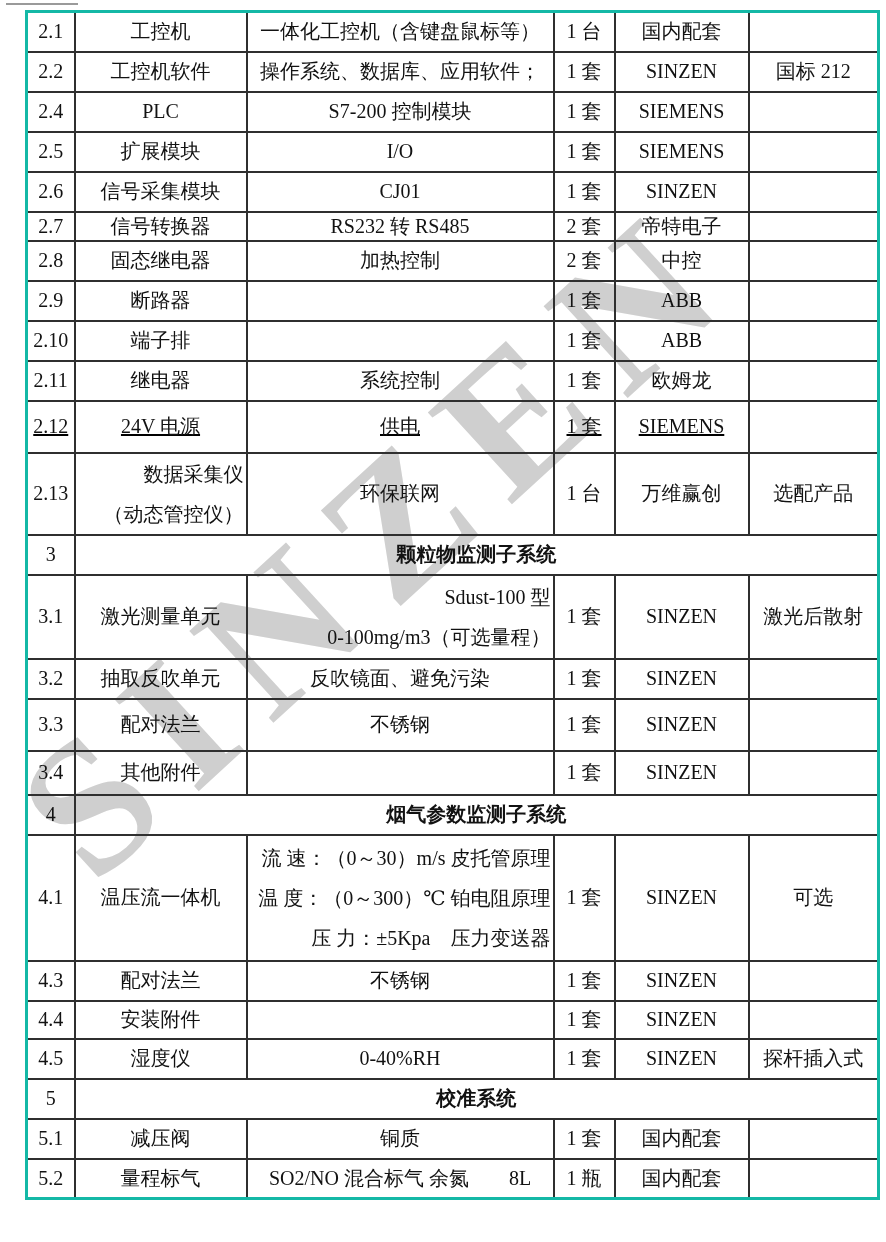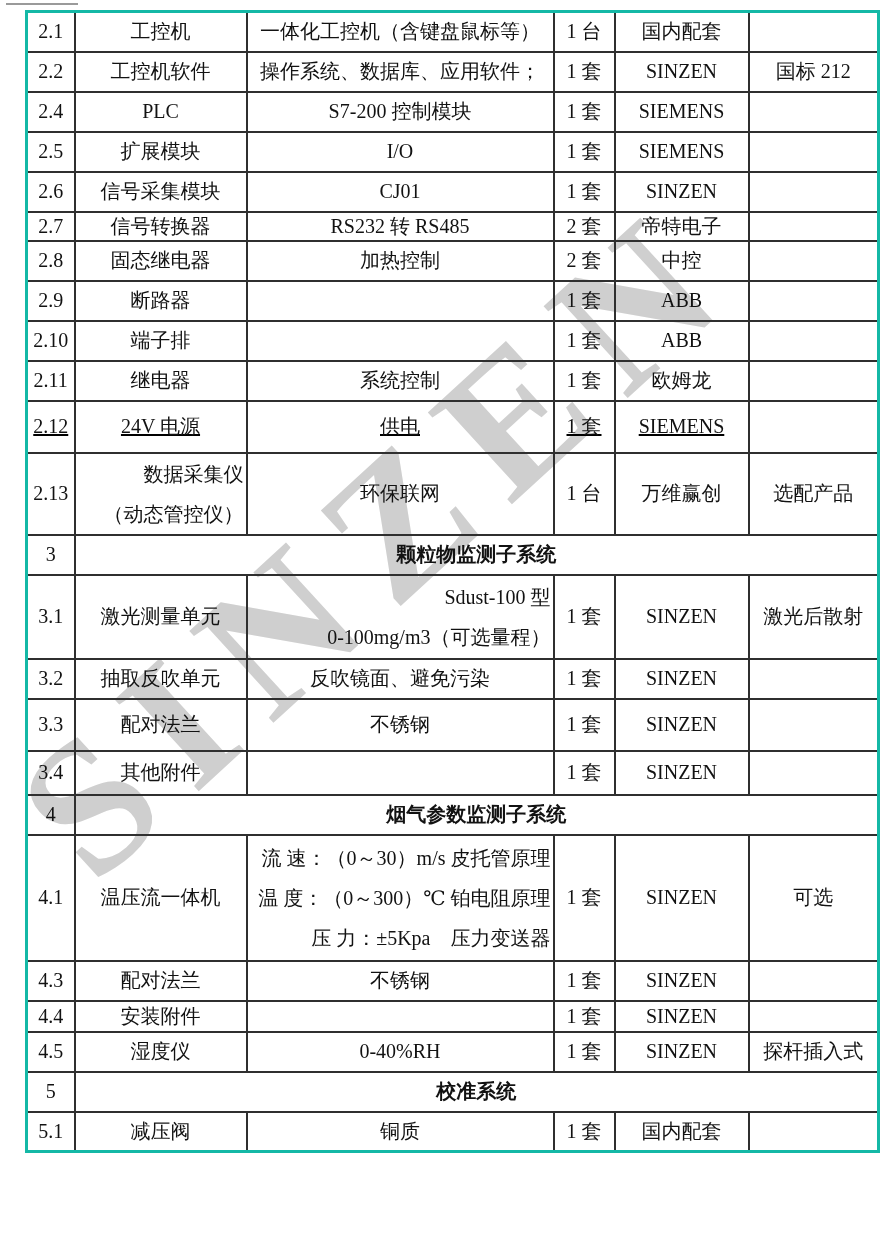--- a/index.html
+++ b/index.html
@@ -252,21 +252,21 @@
           <td>可选</td>
         </tr>
         <tr style="height: 40px;">
           <td>4.3</td>
           <td>配对法兰</td>
           <td>不锈钢</td>
           <td>1 套</td>
           <td>SINZEN</td>
           <td></td>
         </tr>
-        <tr style="height: 31px;">
+        <tr style="height: 38px;">
           <td>4.4</td>
           <td>安装附件</td>
           <td></td>
           <td>1 套</td>
           <td>SINZEN</td>
           <td></td>
         </tr>
         <tr style="height: 40px;">
           <td>4.5</td>
           <td>湿度仪</td>
@@ -277,18 +277,26 @@
         </tr>
         <tr style="height: 40px;">
           <td>5</td>
           <td colspan="5" class="section-title">校准系统</td>
         </tr>
         <tr style="height: 40px;">
           <td>5.1</td>
           <td>减压阀</td>
           <td>铜质</td>
           <td>1 套</td>
+          <td>国内配套</td>
+          <td></td>
+        </tr>
+        <tr style="height: 40px;">
+          <td>5.2</td>
+          <td>量程标气</td>
+          <td>SO2/NO 混合标气 余氮　　8L</td>
+          <td>1 瓶</td>
           <td>国内配套</td>
           <td></td>
         </tr>
       </tbody>
   </table>
 </div>
 
 </body></html>

